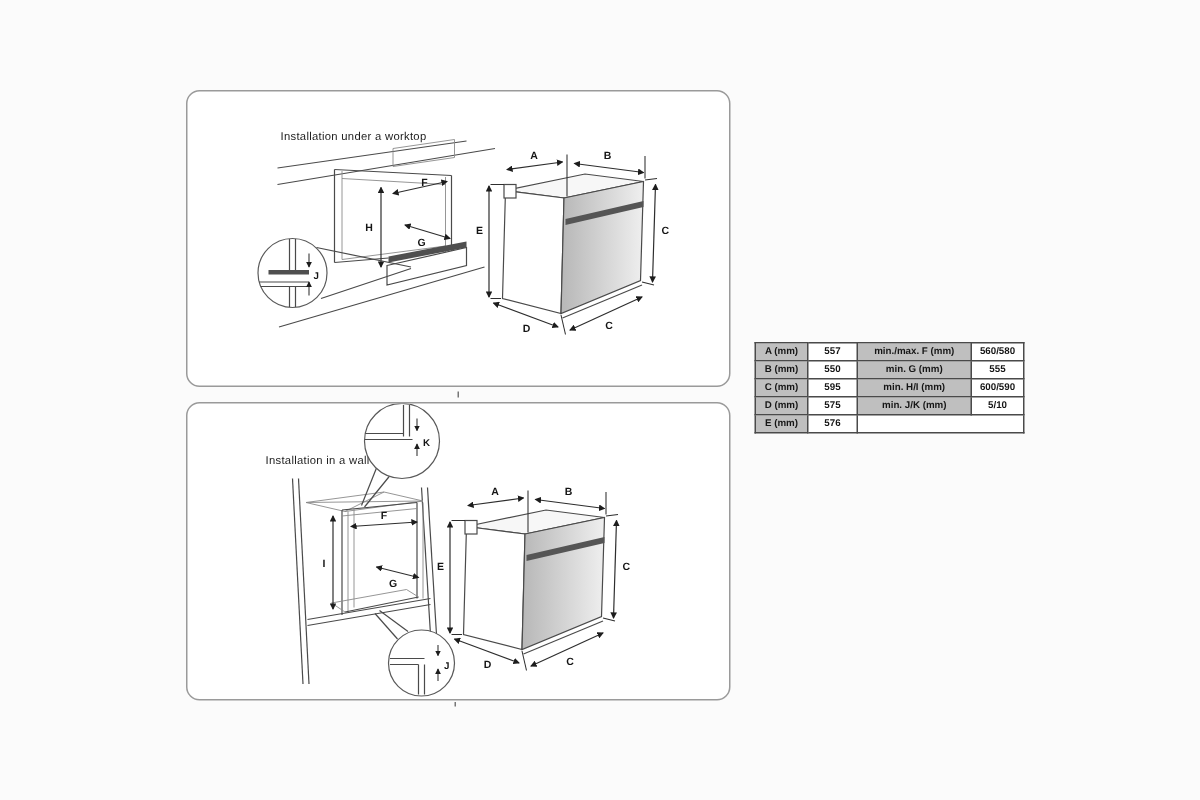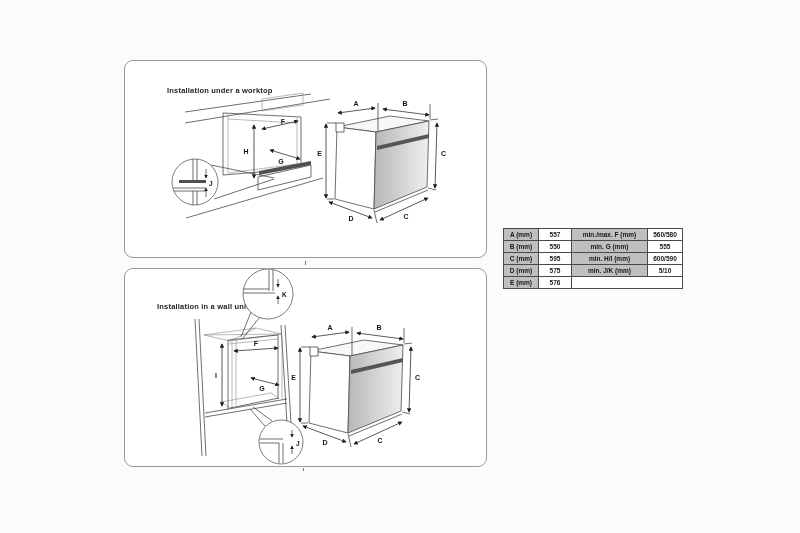--- a/index.html
+++ b/index.html
@@ -8,22 +8,22 @@
     background:#fbfbfb;
     font-family:"Liberation Sans",sans-serif;
   }
   .panel{
     position:absolute;left:124px;width:363px;background:#fff;
     border:1px solid #9a9a9a;border-radius:9px;box-sizing:border-box;
   }
   #panel1{top:60px;height:198px;}
   #panel2{top:268px;height:199px;}
   .panel-title{
-    position:absolute;font-size:7.5px;font-weight:bold;color:#1c1c1c;
-    letter-spacing:.2px;white-space:nowrap;
+    position:absolute;font-size:7.5px;font-weight:normal;color:#1c1c1c;
+    letter-spacing:.2px;white-space:nowrap;margin-left:20px;
   }
   #panel1 .panel-title{left:42px;top:25px;}
   #panel2 .panel-title{left:32px;top:33px;}
   .drawing{position:absolute;left:0;top:0;width:363px;height:198px;}
   svg{display:block;}
   .ln{stroke:#4a4a4a;stroke-width:.8;fill:none;}
   .ln-light{stroke:#8a8a8a;stroke-width:.6;fill:none;}
   .dim{stroke:#2e2e2e;stroke-width:.8;fill:none;}
   .thin{stroke:#2e2e2e;stroke-width:.7;fill:none;}
   .dimlabel{font:bold 7px "Liberation Sans",sans-serif;fill:#151515;}

